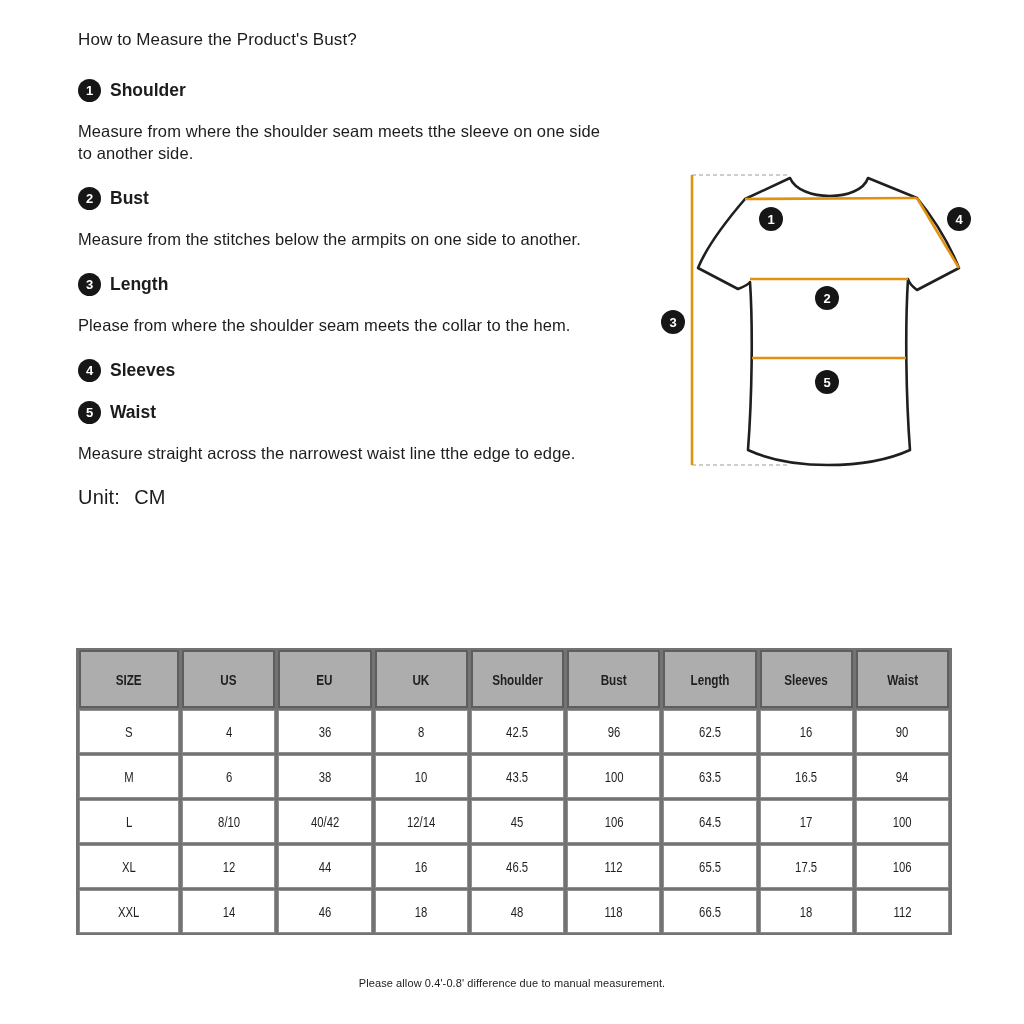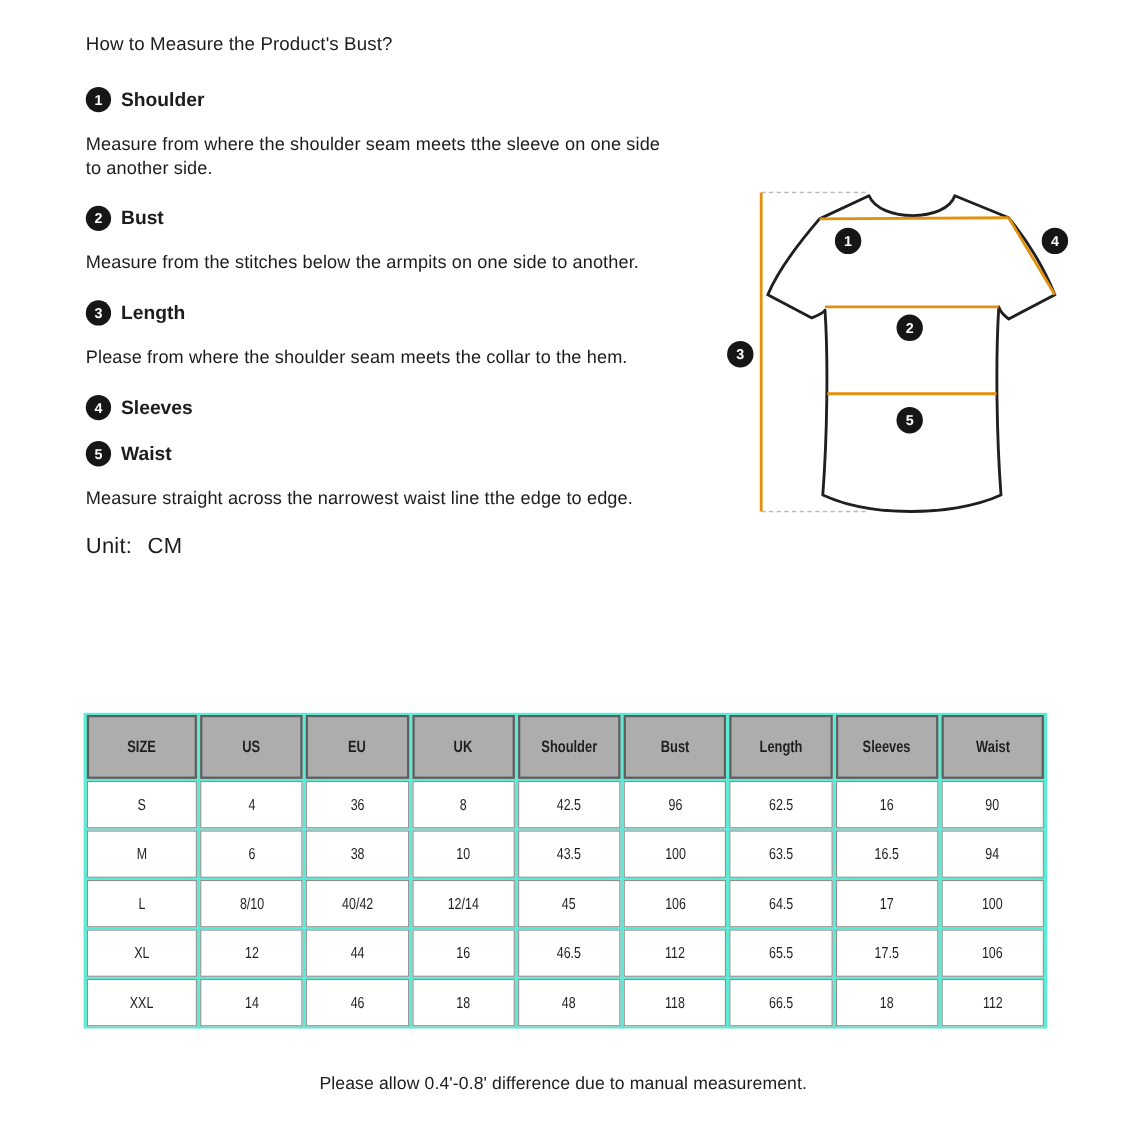--- a/index.html
+++ b/index.html
@@ -39,39 +39,39 @@
   .unit-line .unit-value { margin-left: 14px; }
 
   
   .diagram { position: absolute; left: 650px; top: 162px; width: 372px; height: 322px; }
 
   
   table.size-table {
     position: absolute; left: 76px; top: 648px;
     width: 876px; table-layout: fixed;
     border-collapse: separate; border-spacing: 3px 2px;
-    background: #5eead4;
+    background: #737373;
   }
   table.size-table col.c0 { width: 100px; }
   .size-table th {
     background: #adadad; border: 2px solid #5e5e5e;
     height: 58px; font-weight: 600; font-size: 15px; color: #1f1f1f;
     text-align: center; vertical-align: middle;
   }
   .size-table td {
     background: #ffffff; border: 1px solid #8f8f8f;
     height: 43px; font-size: 14.5px; font-weight: 500; color: #1f1f1f;
     text-align: center; vertical-align: middle;
   }
   .cx { display: inline-block; transform: scaleX(0.78); transform-origin: center; white-space: nowrap; }
 
   
   .footer-note {
     position: absolute; top: 977px; left: 0; width: 1024px;
-    text-align: center; font-size: 16px; letter-spacing: .1px; color: #1c1c1c;
+    text-align: center; font-size: 11px; letter-spacing: .1px; color: #1c1c1c;
   }
 </style>
 </head>
 <body>
 
 <div class="page">
 
   <div class="instructions">
     <div class="page-title">How to Measure the Product's Bust?</div>
 

